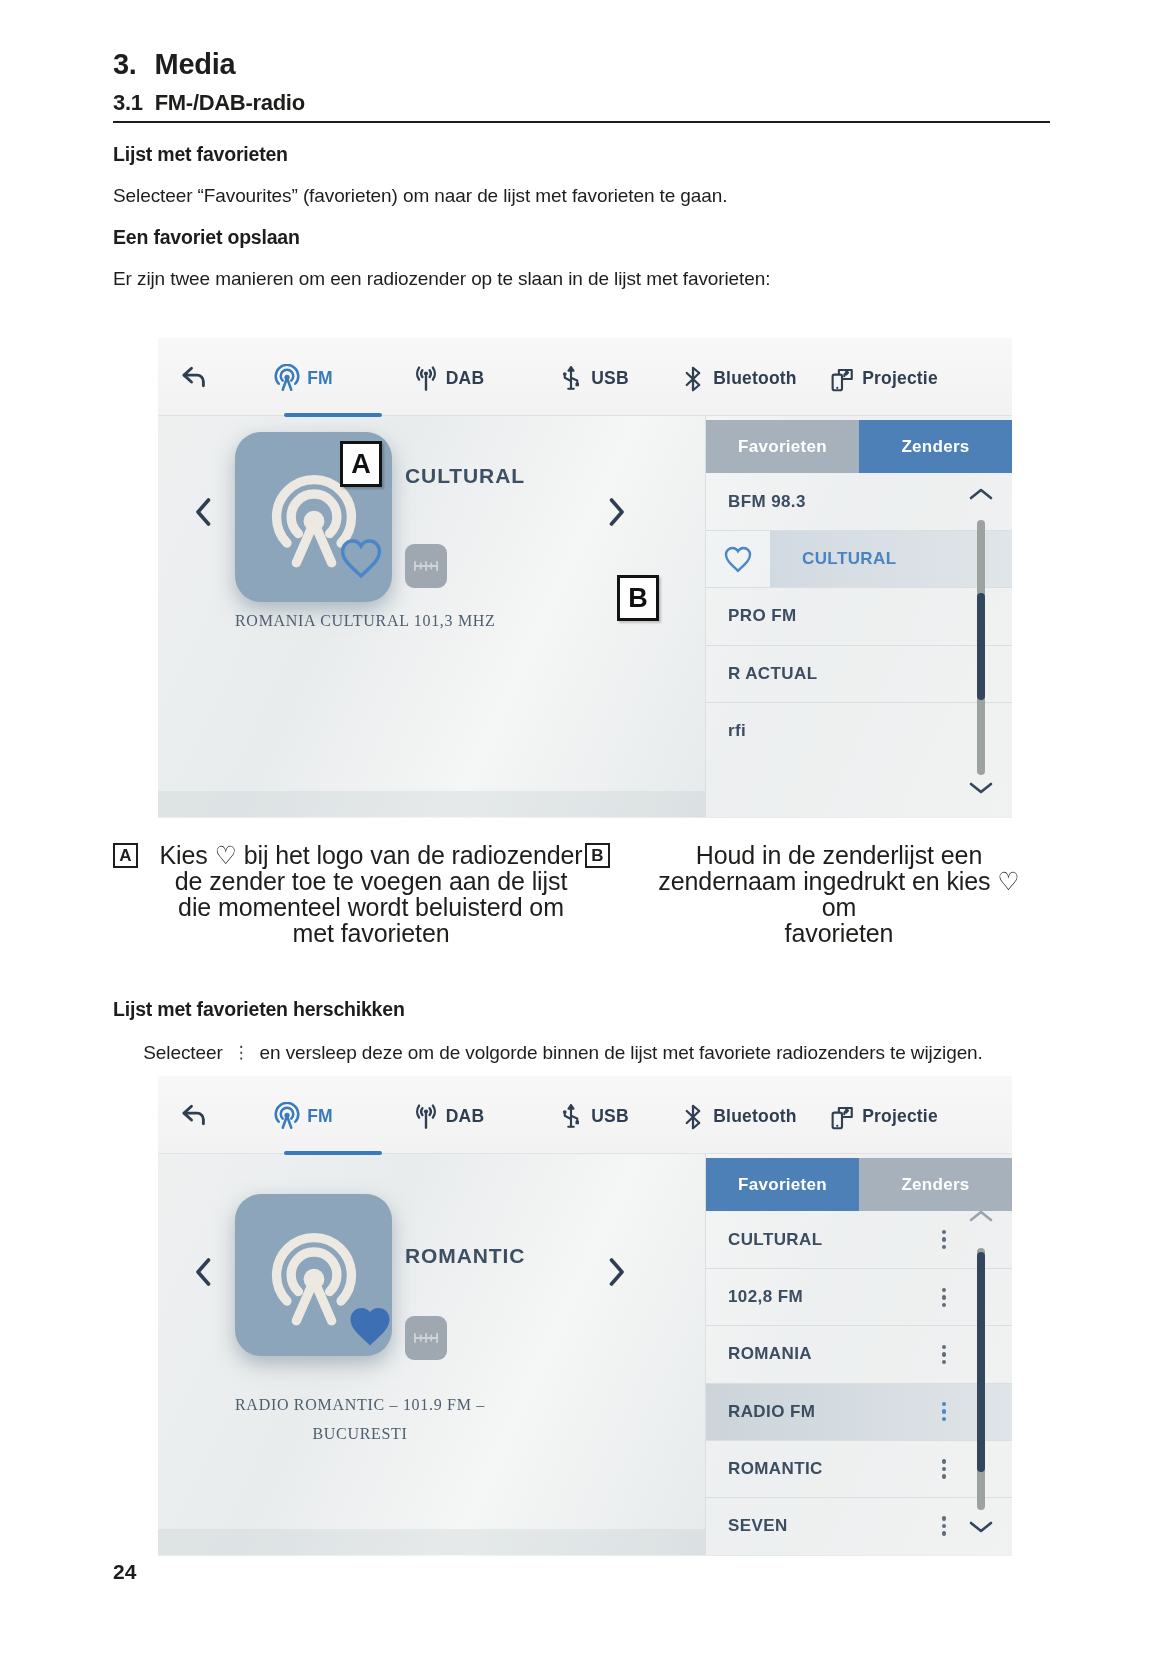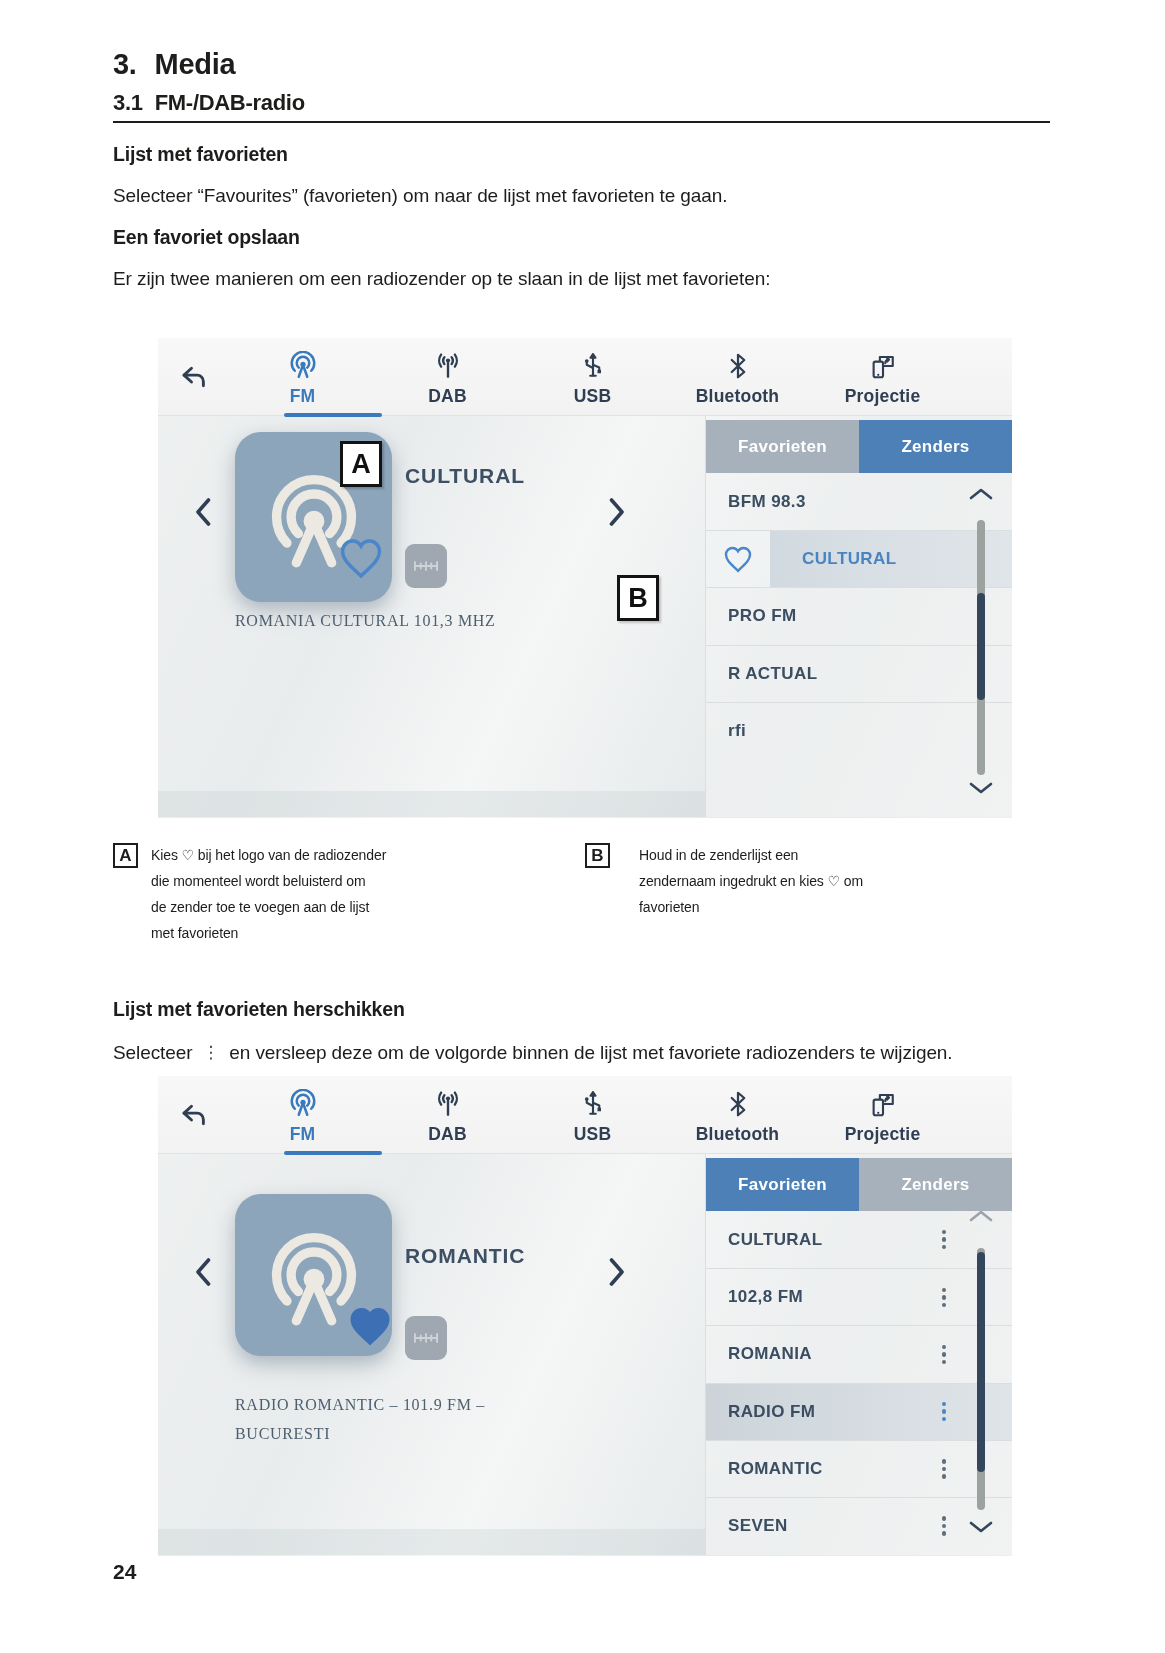--- a/index.html
+++ b/index.html
@@ -1,17 +1,17 @@
 <!DOCTYPE html>
 <html><head>
 <meta charset="utf-8">
 <style>
   html,body{margin:0;padding:0;background:#ffffff;}
   #page{position:relative;width:1165px;height:1653px;background:#ffffff;overflow:hidden;
-        font-family:"Liberation Sans", sans-serif;color:#1d1d1b;}
+        font-family:"Liberation Sans", sans-serif;color:#1d1d1b;text-align:center;}
   .abs{position:absolute;}
 
   
   .h1{left:113px;top:48px;font-size:29px;font-weight:700;letter-spacing:-.3px;}
   .h1 .num{margin-right:18px;}
   .h2{left:113px;top:90px;font-size:22px;font-weight:700;letter-spacing:-.3px;}
   .h2 .num{margin-right:12px;}
   .rule{left:113px;top:121px;width:937px;border-top:2px solid #1d1d1b;}
   .h3{font-size:19.5px;font-weight:700;letter-spacing:-.2px;}
   .p{font-size:19px;letter-spacing:-.1px;}
@@ -20,34 +20,34 @@
   .h3c{left:113px;top:998px;}
   .p3{left:113px;top:1038px;width:900px;line-height:29px;}
   .p3 .dots{display:inline-block;margin:0 10px;font-size:17px;color:#3a3a3a;vertical-align:1px;}
   .pagenum{left:113px;top:1560px;font-size:21px;font-weight:700;}
 
   
   .ib{display:inline-flex;align-items:center;justify-content:center;width:25px;height:25px;
       border:2px solid #1d1d1b;background:#fff;font-size:17px;font-weight:700;box-sizing:border-box;}
   .co-box-a{left:113px;top:843px;}
   .co-box-b{left:585px;top:843px;}
-  .co-text{font-size:14px;line-height:26px;letter-spacing:-.1px;}
+  .co-text{font-size:25px;line-height:26px;letter-spacing:-.1px;}
   .co-text-a{left:151px;top:842px;width:440px;}
   .co-text-b{left:623px;top:842px;width:400px;margin-left:16px;}
 
   
   .shot{left:158px;width:854px;height:480px;overflow:hidden;
         background:linear-gradient(115deg,#eff1f1 0%,#e9eced 28%,#f5f6f6 48%,#e6eaeb 72%,#edefef 100%);}
   .shot1{top:338px;} .shot2{top:1076px;}
 
   .topbar{position:relative;height:78px;background:linear-gradient(180deg,#f7f8f7,#f1f2f1);
           display:flex;border-bottom:1px solid #dfe3e5;box-sizing:border-box;}
   .back-btn{width:72px;display:flex;align-items:center;justify-content:center;}
   .tabs{display:flex;width:725px;}
-  .tab{flex:1;display:flex;flex-direction:column;align-items:center;justify-content:center;gap:5px;padding-top:4px;}
+  .tab{flex:1;display:flex;flex-direction:row;align-items:center;justify-content:center;gap:5px;padding-top:4px;}
   .tab .lbl{font-size:17.5px;font-weight:700;color:#2f3e52;letter-spacing:.2px;}
   .tab.active .lbl{color:#3a79bb;}
   .fm-underline{position:absolute;left:126px;bottom:-2px;width:98px;height:4px;background:#3a79bb;border-radius:2px;}
 
   .shot-body{display:flex;height:401px;}
   .media{flex:1;position:relative;}
   .media::after{content:"";position:absolute;left:0;right:0;bottom:0;height:26px;background:rgba(190,200,203,.28);}
   .listpane{width:307px;position:relative;border-left:1px solid #dcdfe2;box-sizing:border-box;
             background:rgba(248,250,250,.35);}
 
@@ -246,22 +246,22 @@
         <svg class="sb-chev sb-down" viewBox="0 0 28 20" fill="none" stroke="#33465c" stroke-width="2.6" stroke-linecap="round" stroke-linejoin="round">
             <path d="M4 6 L14 14 L24 6"></path>
           </svg>
       </div>
     </div>
   </div>
 
   <div class="abs ib co-box-a">A</div>
   <div class="abs co-text co-text-a">
     <div>Kies ♡ bij het logo van de radiozender</div>
+    <div>de zender toe te voegen aan de lijst</div>
     <div>die momenteel wordt beluisterd om</div>
-    <div>de zender toe te voegen aan de lijst</div>
     <div>met favorieten</div>
   </div>
   <div class="abs ib co-box-b">B</div>
   <div class="abs co-text co-text-b">
     <div>Houd in de zenderlijst een</div>
     <div>zendernaam ingedrukt en kies ♡ om</div>
     <div>favorieten</div>
   </div>
 
   <div class="abs h3 h3c">Lijst met favorieten herschikken</div>

